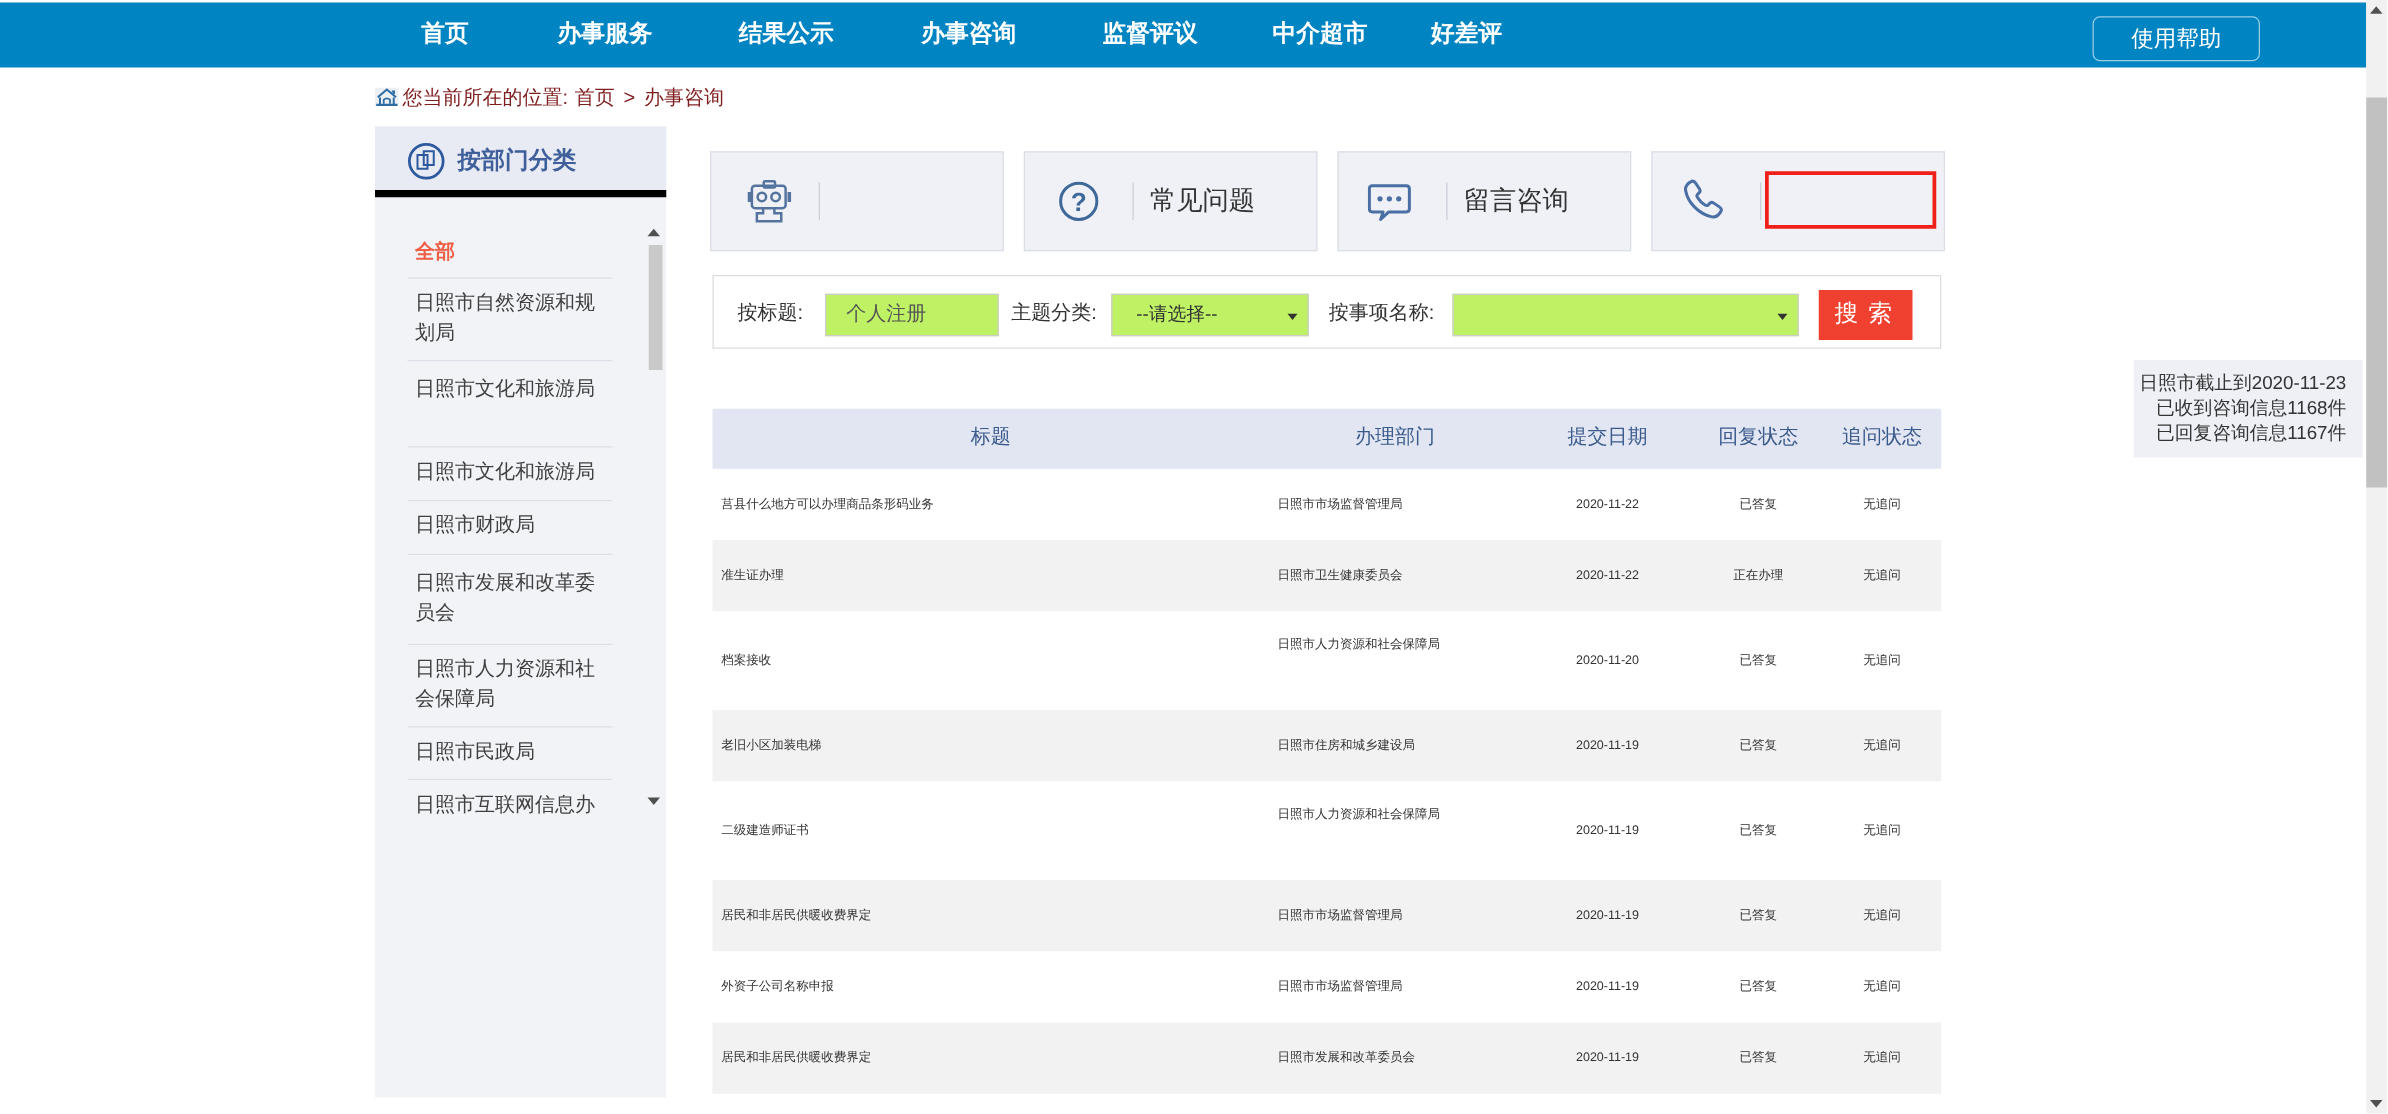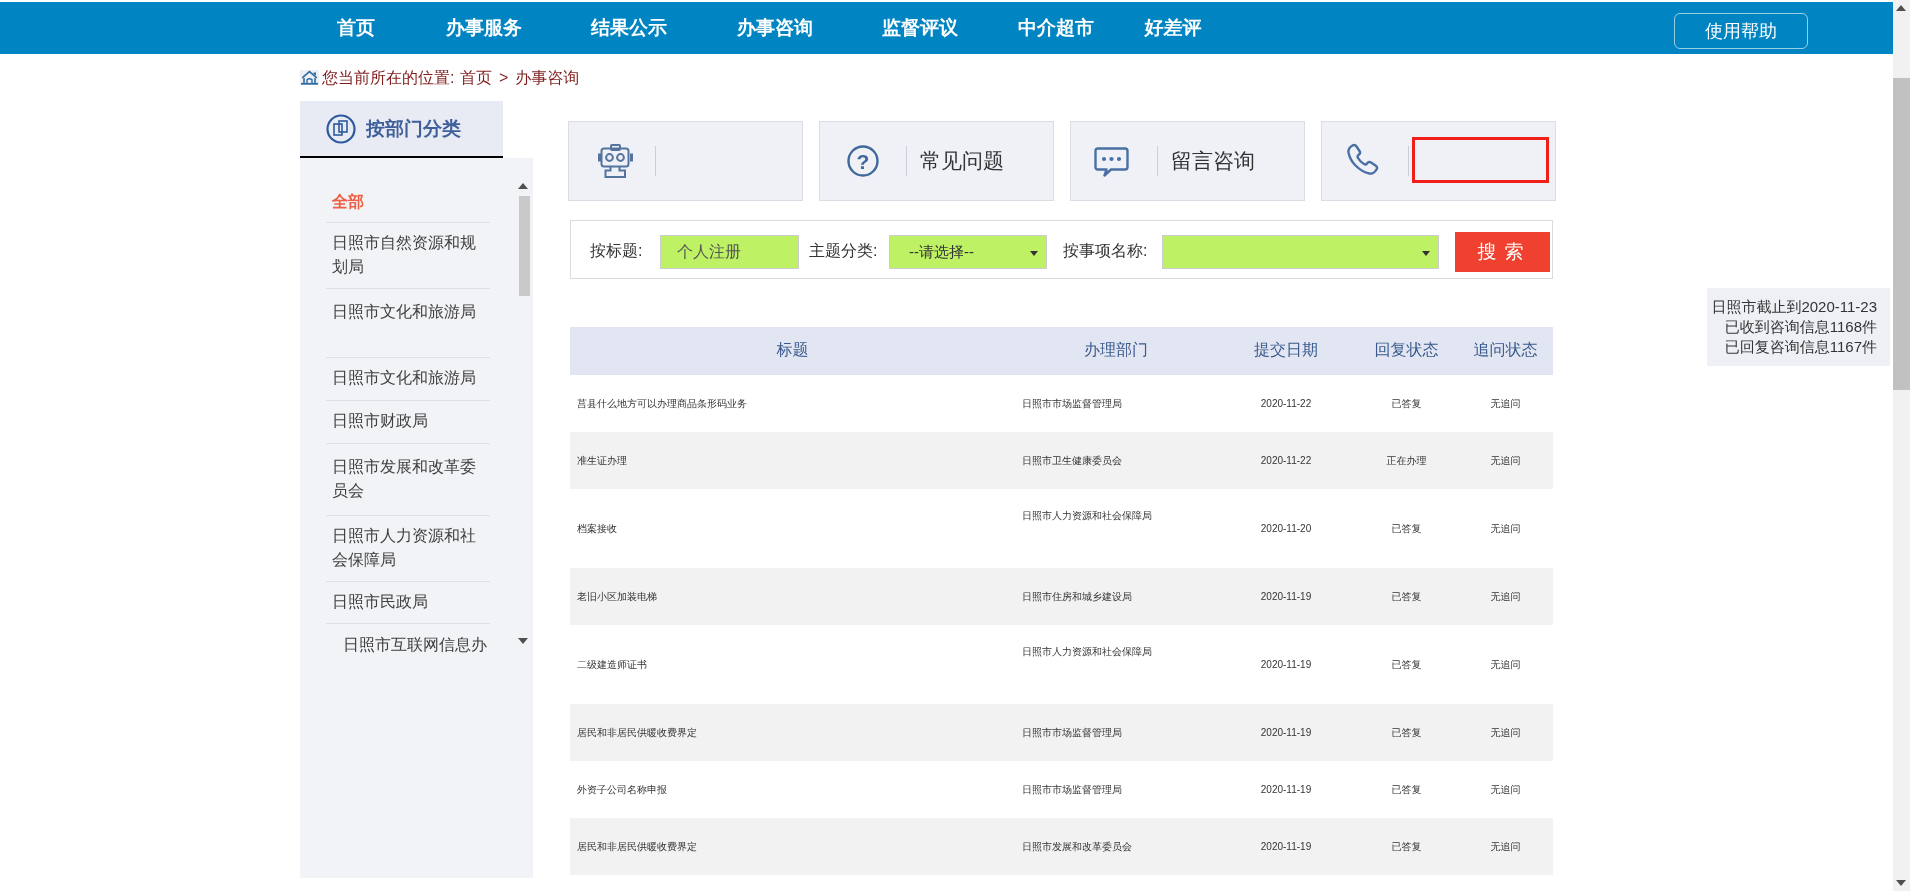--- a/index.html
+++ b/index.html
@@ -12,39 +12,39 @@
 
 #nav { position:absolute; left:0; top:2px; width:1893px; height:52px; background:#0084c2; }
 .navitem { position:absolute; top:0; height:52px; line-height:52px; color:#fff; font-size:19px; font-weight:bold; text-align:center; transform:translateX(-50%); white-space:nowrap; }
 #helpbtn { position:absolute; left:1674px; top:11px; width:134px; height:36px; border:1px solid rgba(255,255,255,.6); border-radius:6px; color:#fff; font-size:18px; text-align:center; line-height:34px; }
 
 
 #crumb { position:absolute; left:322px; top:68px; font-size:16px; color:#7f1d1d; white-space:nowrap; }
 #crumb span { margin:0; }
 
 
-#side-head { position:absolute; left:300px; top:101px; width:203px; height:57px; background:#e8ebf4; border-bottom:2px solid #000000; }
+#side-head { position:absolute; left:300px; top:101px; width:233px; height:57px; background:#e8ebf4; border-bottom:6px solid #000000; }
 #side-head .txt { position:absolute; left:66px; top:0; line-height:56px; font-size:19px; font-weight:bold; color:#3e5f9a; }
 #side-body { position:absolute; left:300px; top:158px; width:233px; height:720px; background:#f2f3f7; }
 .sitem { position:absolute; left:332px; width:152px; font-size:16px; color:#404040; line-height:24px; }
 .sline { position:absolute; left:326px; width:164px; height:1px; background:#dde0e8; }
 
 #sthumb { position:absolute; left:519px; top:196px; width:11px; height:100px; background:#c9c9c9; }
 
 
 .tab { position:absolute; top:121px; width:235px; height:80px; background:#eff1f6; border:1px solid #dadde4; }
 .tabdiv { position:absolute; top:146px; width:1px; height:30px; background:#c9ced8; }
 .tabtxt { position:absolute; font-size:21px; color:#333; top:121px; height:80px; line-height:80px; white-space:nowrap; }
 
 
 #search { position:absolute; left:570px; top:220px; width:983px; height:59px; border:1px solid #dcdcdc; background:#fff; }
 .slabel { position:absolute; top:0; height:59px; line-height:59px; font-size:16px; color:#333; }
 .sbox { position:absolute; top:14px; height:34px; border:1px solid #ccc; background:#bef264; }
 .arrow-dn { position:absolute; width:0; height:0; border-left:4px solid transparent; border-right:4px solid transparent; border-top:5px solid #333; }
-#btn-search { position:absolute; left:884px; top:11px; width:95px; height:40px; background:#f0402f; color:#fff; font-size:19px; text-align:center; line-height:40px; letter-spacing:8px; padding-left:4px; }
+#btn-search { position:absolute; left:884px; top:11px; width:75px; height:40px; background:#f0402f; color:#fff; font-size:19px; text-align:center; line-height:40px; letter-spacing:8px; padding-left:4px; }
 
 
 #tbl { position:absolute; left:570px; top:327px; width:983px; }
 .trow { position:absolute; left:0; width:983px; }
 .thead { background:#e2e6f2; color:#3a5a8c; font-size:16px; }
 .hcell { position:absolute; top:0; text-align:center; }
 .c-title { position:absolute; left:7px; top:0; }
 .c-dept  { position:absolute; left:452px; width:190px; top:0; }
 .c-date  { position:absolute; left:647px; width:138px; text-align:center; top:0; }
 .c-reply { position:absolute; left:785px; width:103px; text-align:center; top:0; }
@@ -105,21 +105,21 @@
   <div class="sitem" style="top:366px;">日照市文化和旅游局</div>
   <div class="sline" style="top:400px;"></div>
   <div class="sitem" style="top:409px;">日照市财政局</div>
   <div class="sline" style="top:443px;"></div>
   <div class="sitem" style="top:455px;">日照市发展和改革委员会</div>
   <div class="sline" style="top:515px;"></div>
   <div class="sitem" style="top:524px;">日照市人力资源和社会保障局</div>
   <div class="sline" style="top:581px;"></div>
   <div class="sitem" style="top:590px;">日照市民政局</div>
   <div class="sline" style="top:623px;"></div>
-  <div class="sitem" style="top:633px;margin-left:11px;">日照市互联网信息办</div>
+  <div class="sitem" style="top:633px;">日照市互联网信息办</div>
   <div class="tri-up" style="left:518px; top:183px;"></div>
   <div id="sthumb"></div>
   <div class="tri-dn" style="left:518px; top:638px;"></div>
 
   <div class="tab" style="left:568px;"></div>
   <div class="tab" style="left:819px;"></div>
   <div class="tab" style="left:1070px;"></div>
   <div class="tab" style="left:1321px;"></div>
 
   <svg class="abs" style="left:598px; top:143px;" width="35" height="36" viewBox="0 0 35 36">

